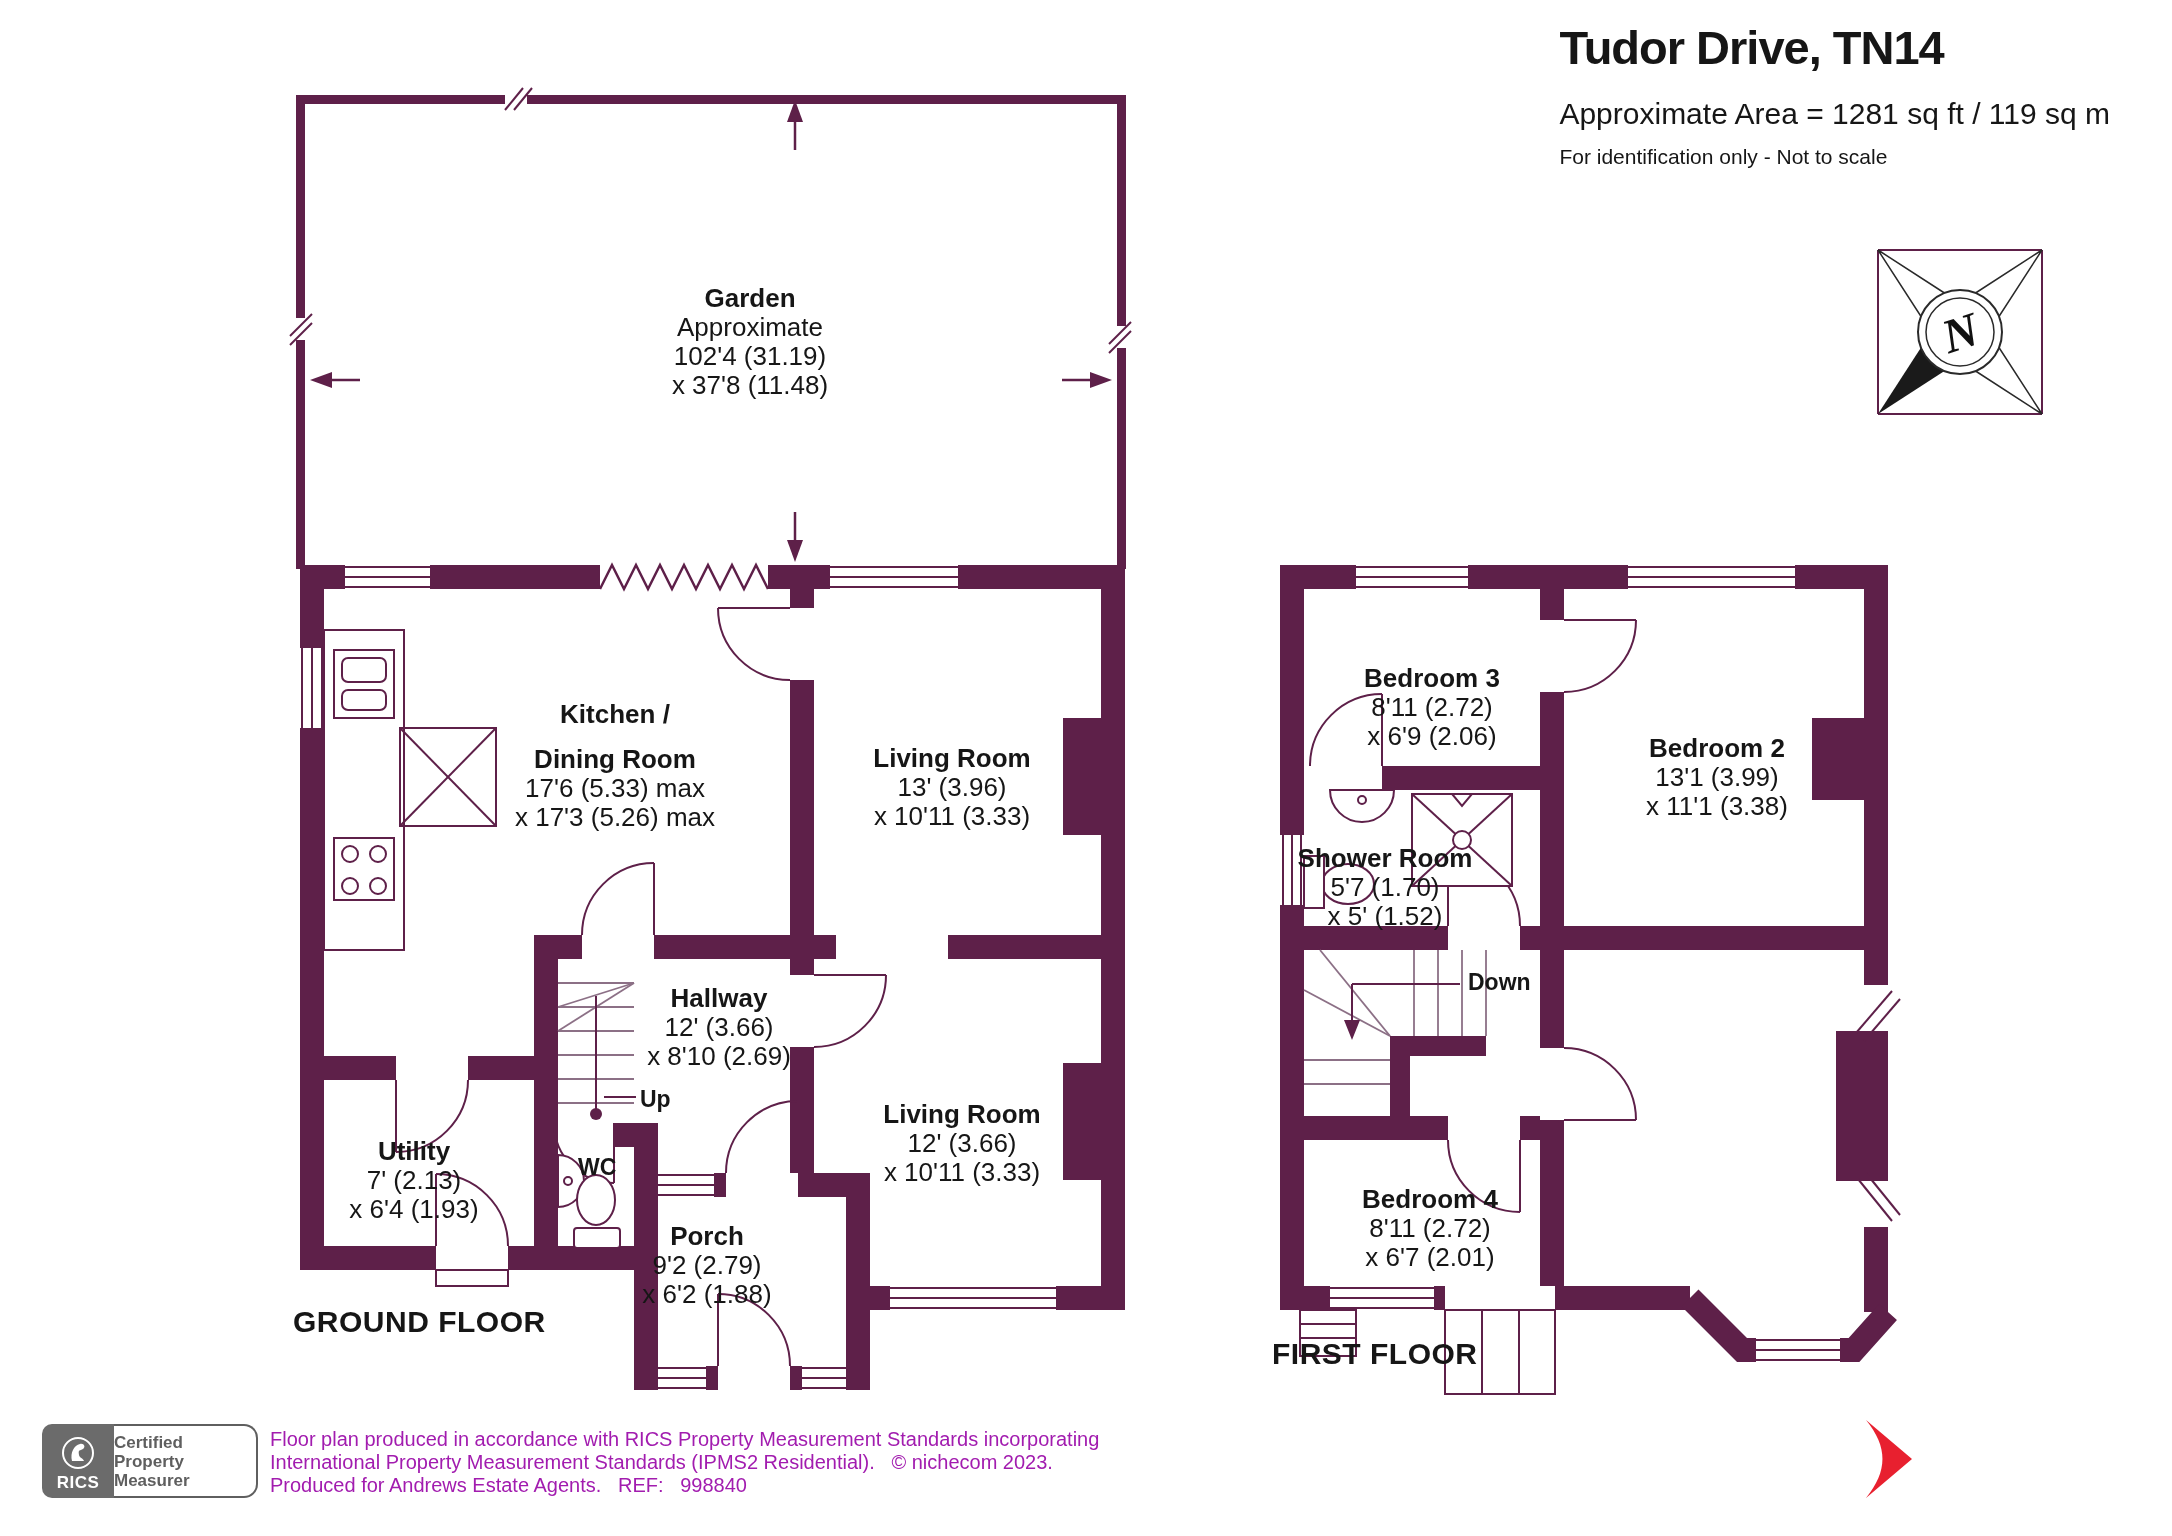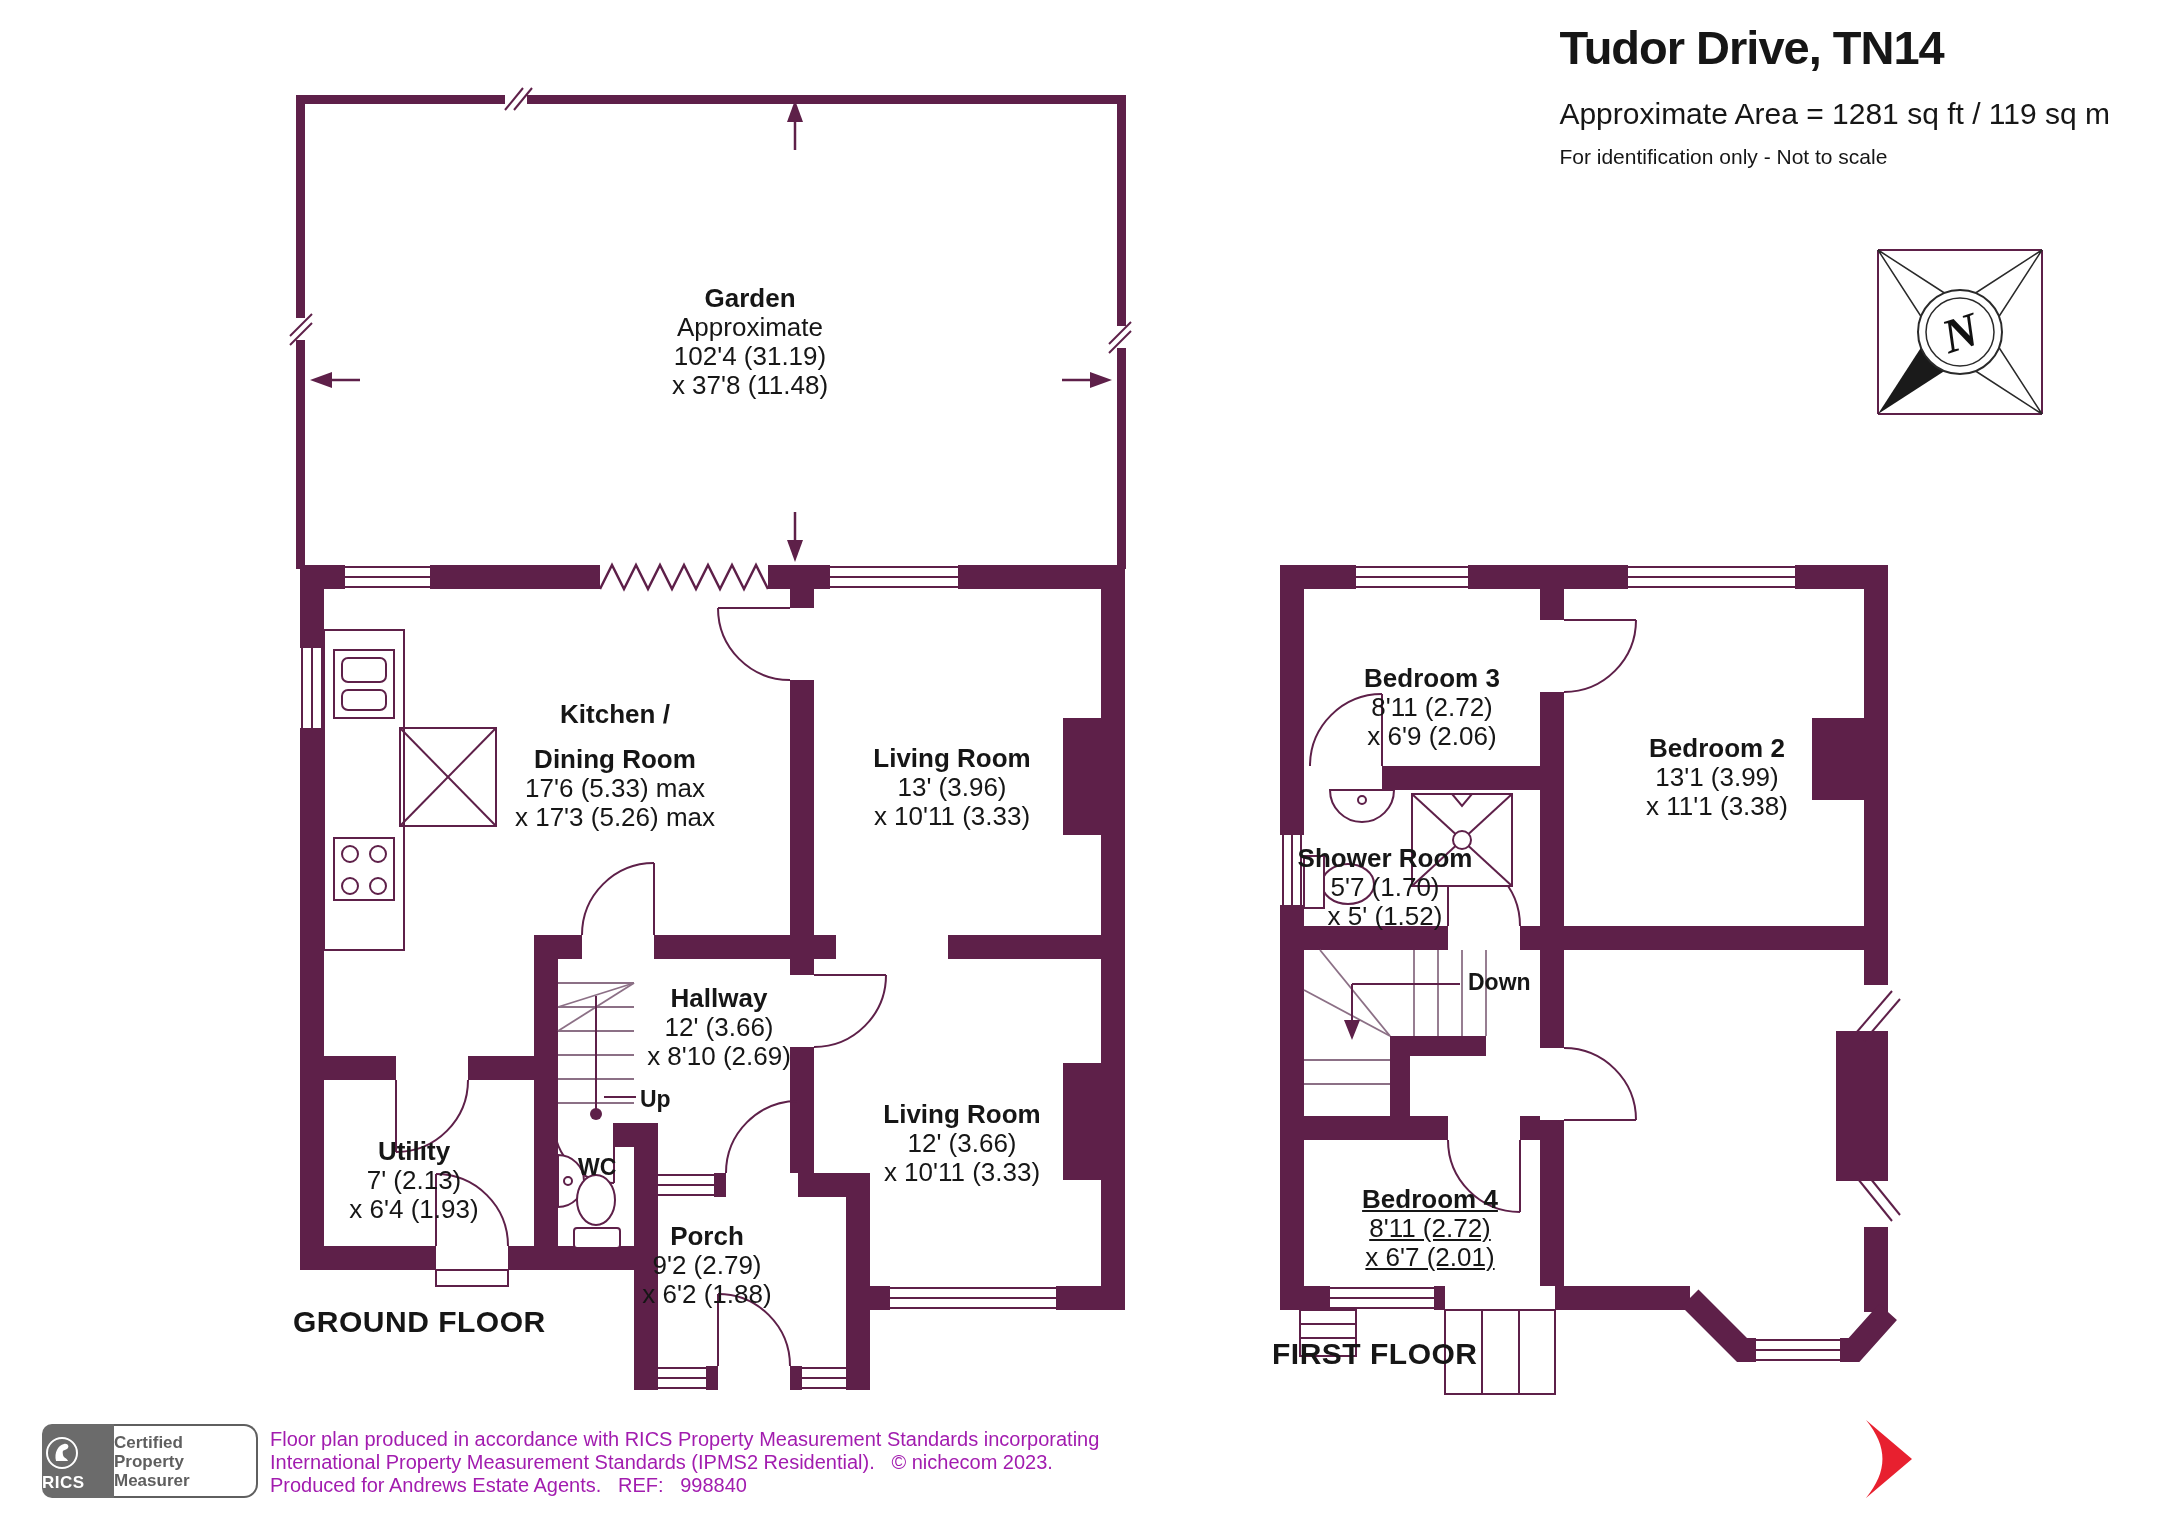--- a/index.html
+++ b/index.html
@@ -20,21 +20,21 @@
   .hdr .note{font-size:21px;margin-top:14px;}
 
   .lbl{position:absolute;transform:translateX(-50%);text-align:center;
        font-size:26px;line-height:29px;white-space:nowrap;}
   .lbl .nm{font-weight:bold;margin-top:16px;}
   .ann{position:absolute;font-weight:bold;font-size:23px;white-space:nowrap;}
   .flab{position:absolute;font-weight:bold;font-size:30px;letter-spacing:0.5px;white-space:nowrap;}
 
   .footer-rics{position:absolute;left:42px;top:1424px;display:flex;}
   .rics-dark{width:72px;height:74px;background:#6b6b6b;border-radius:10px 0 0 10px;
-             display:flex;flex-direction:column;justify-content:flex-end;}
+             display:flex;flex-direction:column;align-items:center;justify-content:flex-end;}
   .rics-brand{color:#fff;font-weight:bold;font-size:17px;letter-spacing:0.5px;margin-bottom:5px;}
   .rics-cert{width:142px;height:70px;border:2px solid #5f5f5f;border-left:none;
              border-radius:0 14px 14px 0;display:flex;flex-direction:column;justify-content:center;
              padding-left:0;}
   .rics-cert div{font-weight:bold;font-size:17px;line-height:19px;color:#5f5f5f;}
   .disclaimer{position:absolute;left:270px;top:1428px;}
   .disclaimer div{font-size:20px;line-height:23px;color:#a21caf;white-space:pre;}
 
   .andrews{position:absolute;left:1852px;top:1418px;display:flex;align-items:center;}
   .andrews .word{font-size:62px;font-weight:bold;color:#53294d;letter-spacing:-2px;}
@@ -387,21 +387,21 @@
     <div>13'1 (3.99)</div>
     <div>x 11'1 (3.38)</div>
   </div>
 
   <div class="lbl" style="left:1385px;top:828px;">
     <div class="nm">Shower Room</div>
     <div>5'7 (1.70)</div>
     <div>x 5' (1.52)</div>
   </div>
 
-  <div class="lbl" style="left:1430px;top:1169px;text-decoration:underline;">
+  <div class="lbl" style="left:1430px;top:1169px;">
     <div class="nm">Bedroom 4</div>
     <div>8'11 (2.72)</div>
     <div>x 6'7 (2.01)</div>
   </div>
 
 
   <div class="ann" style="left:640px;top:1086px;">Up</div>
   <div class="ann" style="left:1468px;top:969px;">Down</div>
   <div class="ann" style="left:578px;top:1154px;">WC</div>
 

